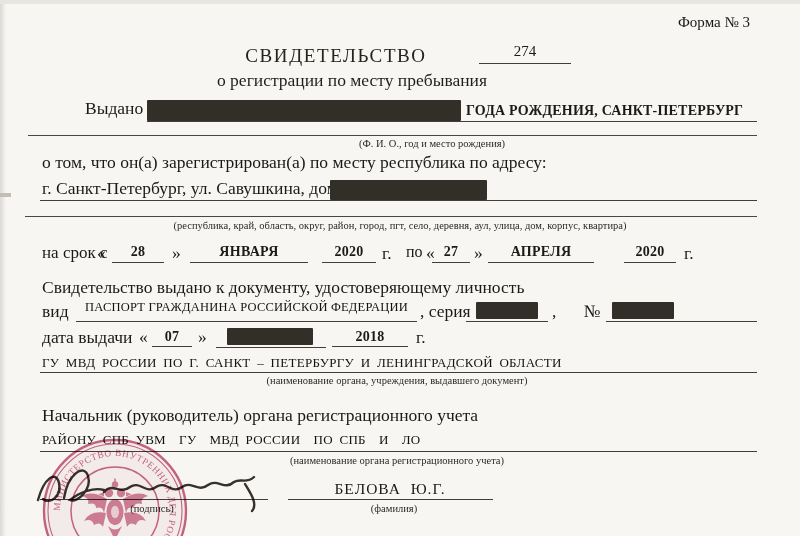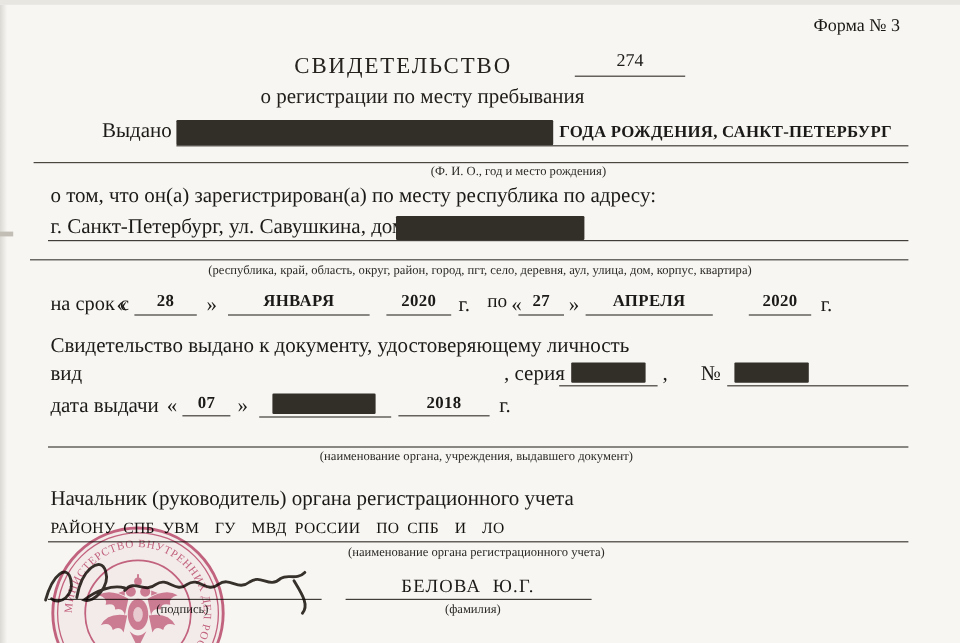--- a/index.html
+++ b/index.html
@@ -70,37 +70,39 @@
   <div class="abs body-text" style="left:426px;top:239px;">«</div>
   <div class="abs fld fld-val" style="left:432px;top:240px;width:38px;height:18px;">27</div>
   <div class="abs body-text" style="left:474px;top:239px;">»</div>
   <div class="abs fld fld-val" style="left:488px;top:240px;width:106px;height:18px;">АПРЕЛЯ</div>
   <div class="abs fld fld-val" style="left:624px;top:240px;width:52px;height:18px;">2020</div>
   <div class="abs body-text" style="left:684px;top:239px;">г.</div>
 
   <div class="abs body-text" style="left:42px;top:273px;">Свидетельство выдано к документу, удостоверяющему личность</div>
 
   <div class="abs body-text" style="left:42px;top:297px;">вид</div>
+  <div class="abs fld caps-small" style="left:76px;top:296px;width:341px;height:21px;">ПАСПОРТ ГРАЖДАНИНА РОССИЙСКОЙ ФЕДЕРАЦИИ</div>
   <div class="abs body-text" style="left:420px;top:297px;">, серия</div>
   <div class="abs uline" style="left:466px;top:317px;width:82px;"></div>
   <div class="abs redaction" style="left:476px;top:298px;width:62px;height:17px;"></div>
   <div class="abs body-text" style="left:552px;top:297px;">,</div>
   <div class="abs body-text" style="left:584px;top:297px;">№</div>
   <div class="abs uline" style="left:606px;top:317px;width:151px;"></div>
   <div class="abs redaction" style="left:612px;top:298px;width:62px;height:17px;"></div>
 
   <div class="abs body-text" style="left:42px;top:323px;">дата выдачи</div>
   <div class="abs body-text" style="left:139px;top:323px;">«</div>
   <div class="abs fld fld-val" style="left:152px;top:325px;width:40px;height:17px;">07</div>
   <div class="abs body-text" style="left:198px;top:323px;">»</div>
   <div class="abs uline" style="left:216px;top:343px;width:110px;"></div>
   <div class="abs redaction" style="left:227px;top:324px;width:86px;height:17px;"></div>
   <div class="abs fld fld-val" style="left:332px;top:325px;width:76px;height:17px;">2018</div>
   <div class="abs body-text" style="left:416px;top:323px;">г.</div>
 
+  <div class="abs caps nowrap" style="left:42px;top:351px;">ГУ МВД РОССИИ ПО Г. САНКТ – ПЕТЕРБУРГУ И ЛЕНИНГРАДСКОЙ ОБЛАСТИ</div>
   <div class="abs uline" style="left:40px;top:368px;width:717px;"></div>
   <div class="abs caption center-x" style="left:397px;top:371px;">(наименование органа, учреждения, выдавшего документ)</div>
 
   <div class="abs body-text nowrap" style="left:42px;top:401px;">Начальник (руководитель) органа регистрационного учета</div>
   <div class="abs caps nowrap" style="left:42px;top:428px;white-space:pre;">РАЙОНУ СПБ УВМ  ГУ  МВД РОССИИ  ПО СПБ  И  ЛО</div>
   <div class="abs uline" style="left:40px;top:447px;width:717px;"></div>
   <div class="abs caption center-x" style="left:397px;top:451px;">(наименование органа регистрационного учета)</div>
 
   <div class="abs uline" style="left:40px;top:495px;width:228px;"></div>
   <div class="abs caption center-x" style="left:152px;top:499px;text-align:right;">(подпись)</div>

